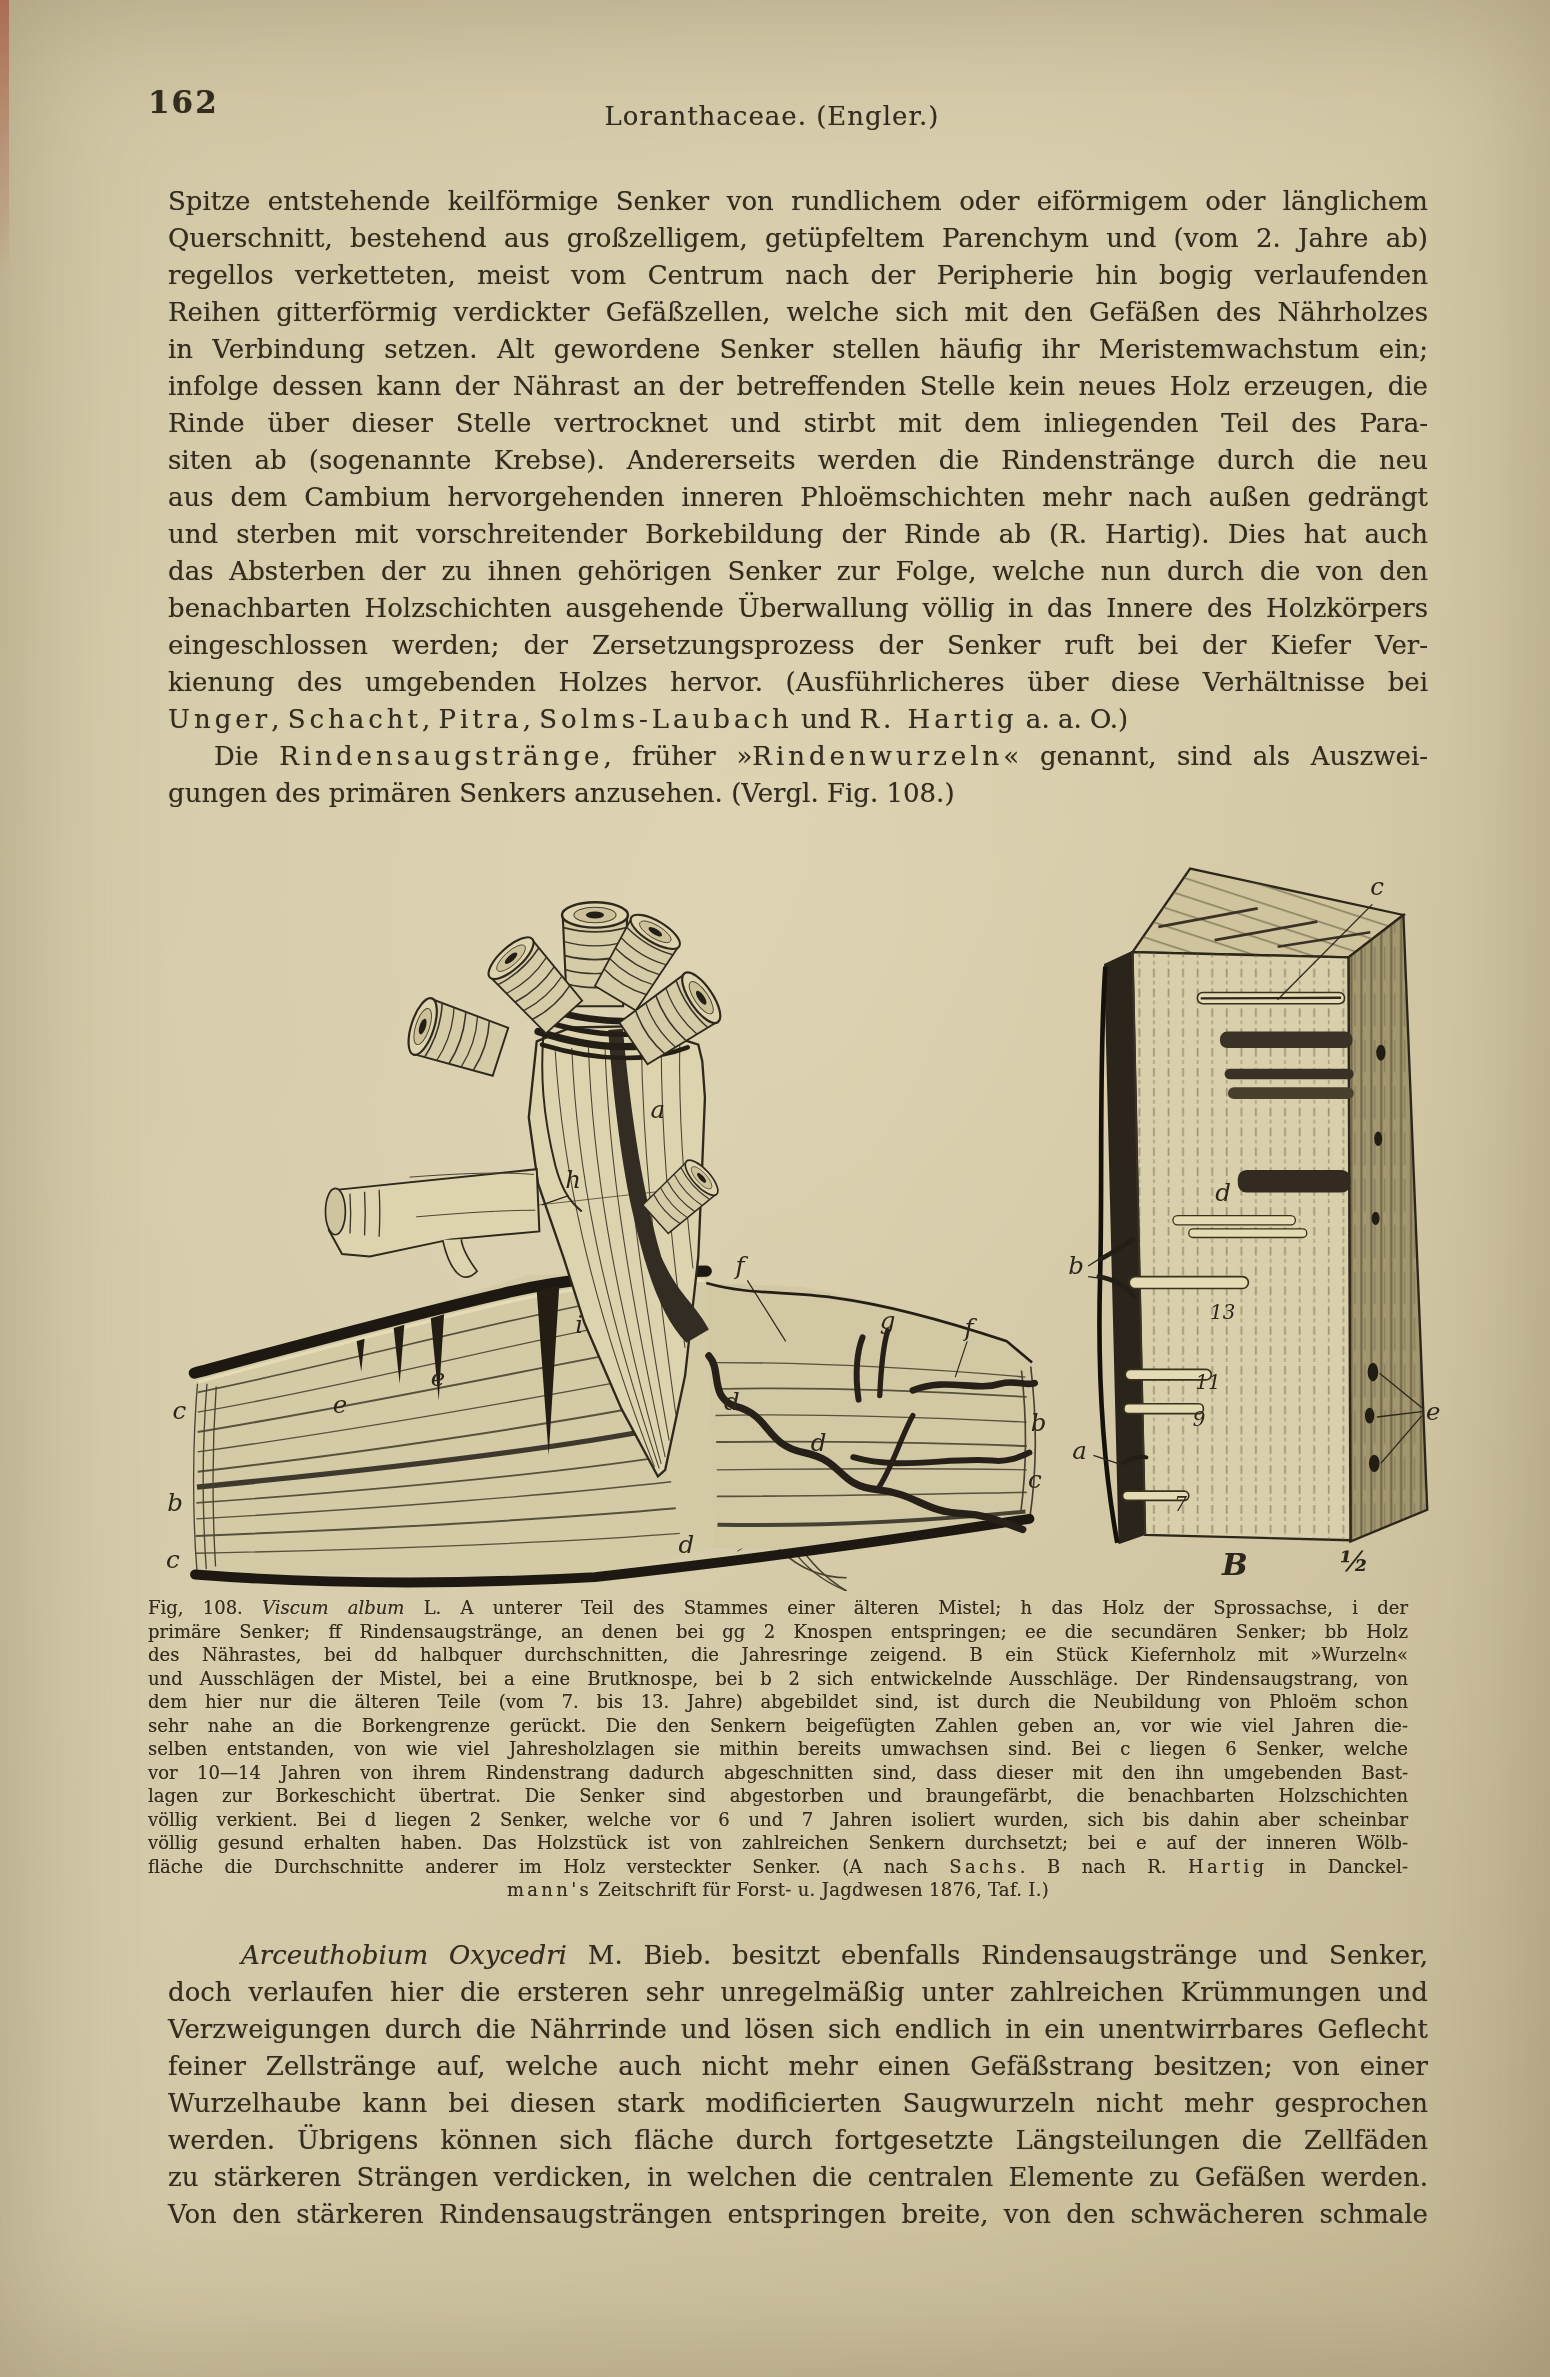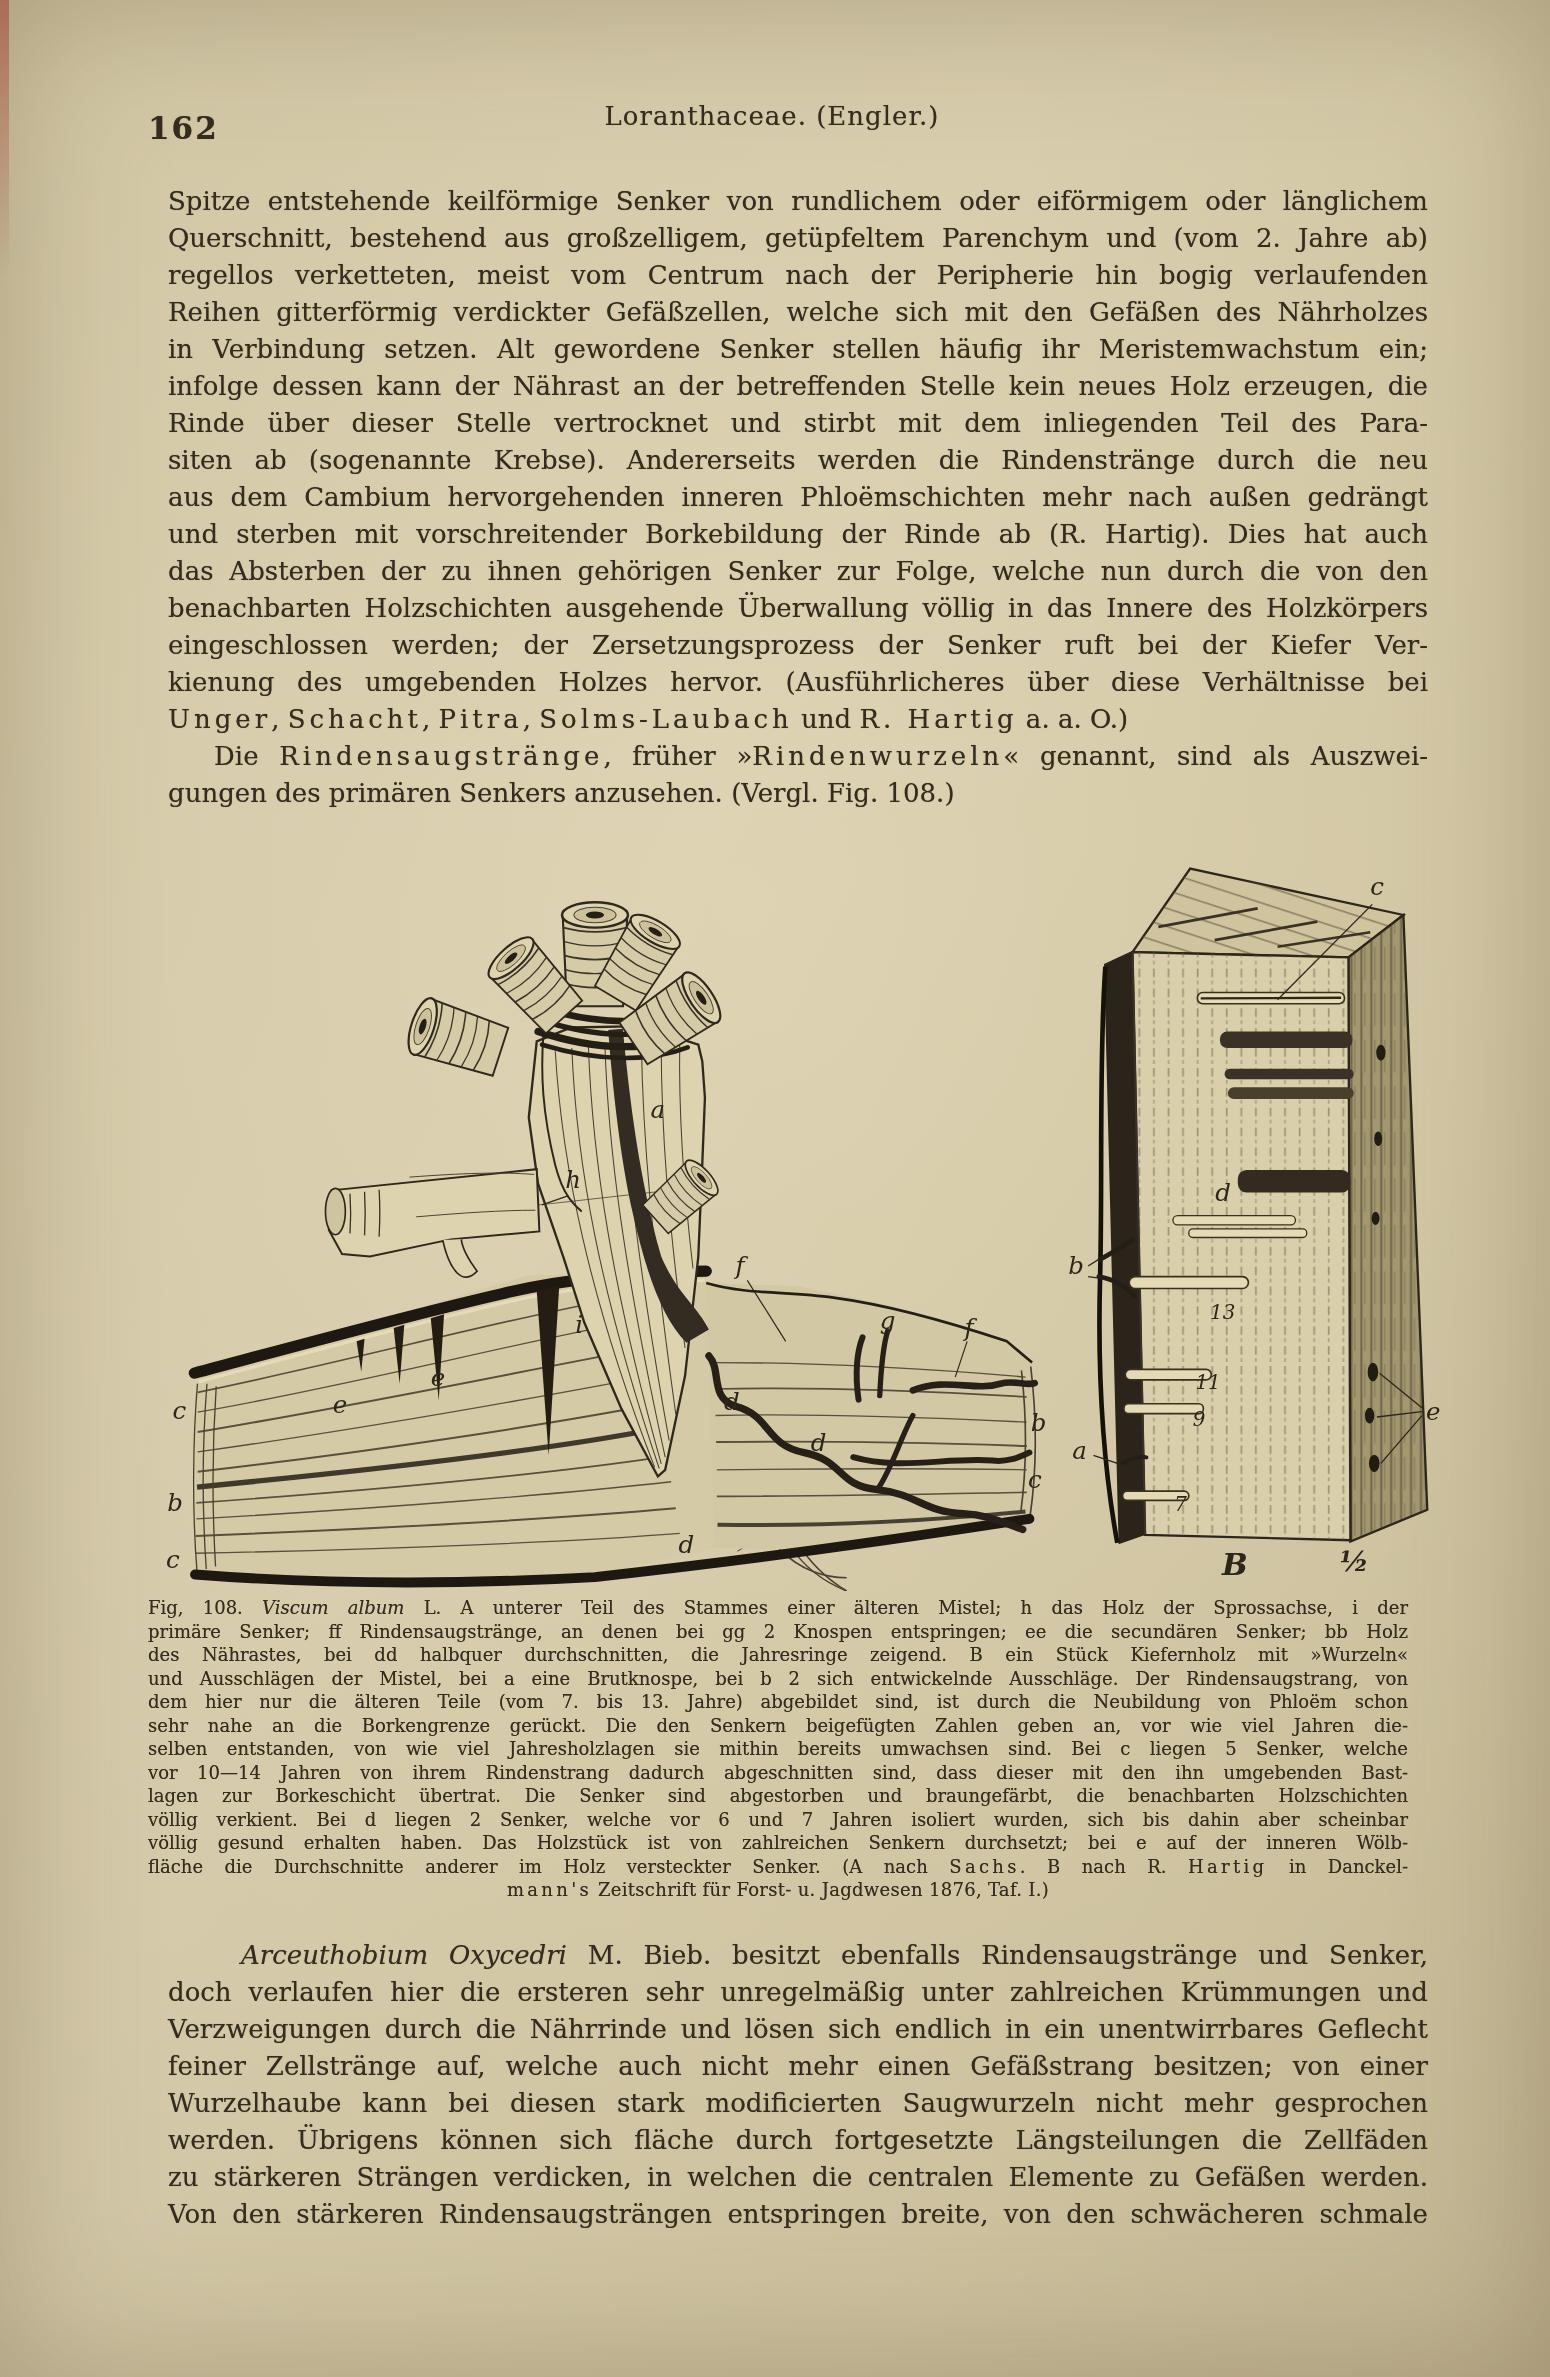--- a/index.html
+++ b/index.html
@@ -7,21 +7,21 @@
     position:relative; width:1551px; height:2377px; overflow:hidden;
     background:
       radial-gradient(ellipse 160% 120% at 48% 38%, rgba(255,246,214,.28) 0%, rgba(255,246,214,0) 55%),
       linear-gradient(115deg, #cdc2a0 0%, #d2c7a6 40%, #cbbf9c 75%, #c2b592 100%);
     box-shadow: inset 0 0 146px rgba(96,80,52,.35);
     font-family:"DejaVu Serif","Liberation Serif",serif;
     color:#332c1f;
   }
   .edge-fringe{position:absolute;left:0;top:0;width:9.3px;height:278px;
     background:linear-gradient(180deg,rgba(164,60,44,.55),rgba(164,60,44,0));}
-  .pagenum{position:absolute;left:148px;top:110px;font-size:31px;font-weight:700;
+  .pagenum{position:absolute;left:148px;top:84px;font-size:31px;font-weight:700;
     letter-spacing:2px;text-shadow:0 0 0.7px rgba(40,33,22,.5);}
   .runtitle{position:absolute;left:0;right:7px;top:101px;text-align:center;font-size:26px;
     letter-spacing:1px;text-shadow:0 0 0.7px rgba(40,33,22,.45);}
   .textblock{position:absolute;left:148px;width:1260px;margin-left:20px;}
   .tb-p1{top:183px;}
   .tb-p3{top:1937px;}
   .line{font-size:26px;line-height:37px;white-space:normal;
     text-shadow:0 0 0.7px rgba(40,33,22,.5);}
   .j{text-align:justify;text-align-last:justify;}
   .noj{text-align:left;}
@@ -322,21 +322,21 @@
 
   <section class="caption">
     <div class="cap-line j">
       <span>Fig, 108.  </span><span class="it">Viscum album</span><span> L.  A unterer Teil des Stammes einer älteren Mistel; h das Holz der Sprossachse, i der</span>
     </div>
     <div class="cap-line j">primäre Senker; ff Rindensaugstränge, an denen bei gg 2 Knospen entspringen; ee die secundären Senker; bb Holz</div>
     <div class="cap-line j">des Nährastes, bei dd halbquer durchschnitten, die Jahresringe zeigend.  B ein Stück Kiefernholz mit »Wurzeln«</div>
     <div class="cap-line j">und Ausschlägen der Mistel, bei a eine Brutknospe, bei b 2 sich entwickelnde Ausschläge.  Der Rindensaugstrang, von</div>
     <div class="cap-line j">dem hier nur die älteren Teile (vom 7. bis 13. Jahre) abgebildet sind, ist durch die Neubildung von Phloëm schon</div>
     <div class="cap-line j">sehr nahe an die Borkengrenze gerückt.  Die den Senkern beigefügten Zahlen geben an, vor wie viel Jahren die-</div>
-    <div class="cap-line j">selben entstanden, von wie viel Jahresholzlagen sie mithin bereits umwachsen sind.  Bei c liegen 5 Senker, welche</div>
+    <div class="cap-line j">selben entstanden, von wie viel Jahresholzlagen sie mithin bereits umwachsen sind.  Bei c liegen 6 Senker, welche</div>
     <div class="cap-line j">vor 10—14 Jahren von ihrem Rindenstrang dadurch abgeschnitten sind, dass dieser mit den ihn umgebenden Bast-</div>
     <div class="cap-line j">lagen zur Borkeschicht übertrat.  Die Senker sind abgestorben und braungefärbt, die benachbarten Holzschichten</div>
     <div class="cap-line j">völlig verkient.  Bei d liegen 2 Senker, welche vor 6 und 7 Jahren isoliert wurden, sich bis dahin aber scheinbar</div>
     <div class="cap-line j">völlig gesund erhalten haben.  Das Holzstück ist von zahlreichen Senkern durchsetzt; bei e auf der inneren Wölb-</div>
     <div class="cap-line j">
       <span>fläche die Durchschnitte anderer im Holz versteckter Senker.  (A nach </span><span class="cap-sp">Sachs</span><span>.  B nach R. </span><span class="cap-sp">Hartig</span><span> in Danckel-</span>
     </div>
     <div class="cap-line cap-center">
       <span class="cap-sp">mann's</span><span> Zeitschrift für Forst- u. Jagdwesen 1876, Taf. I.)</span>
     </div>

